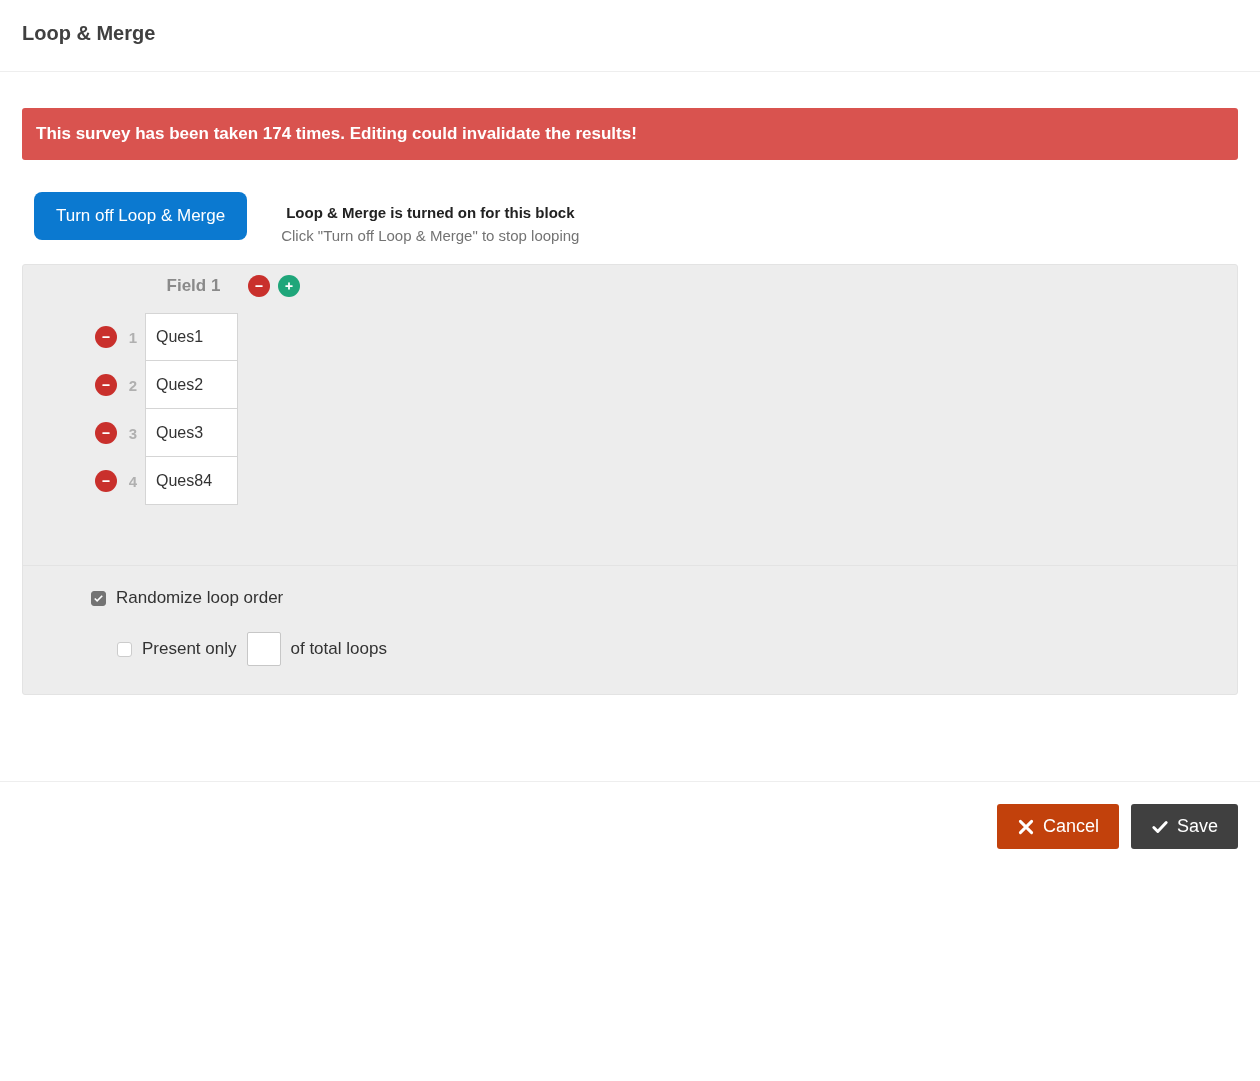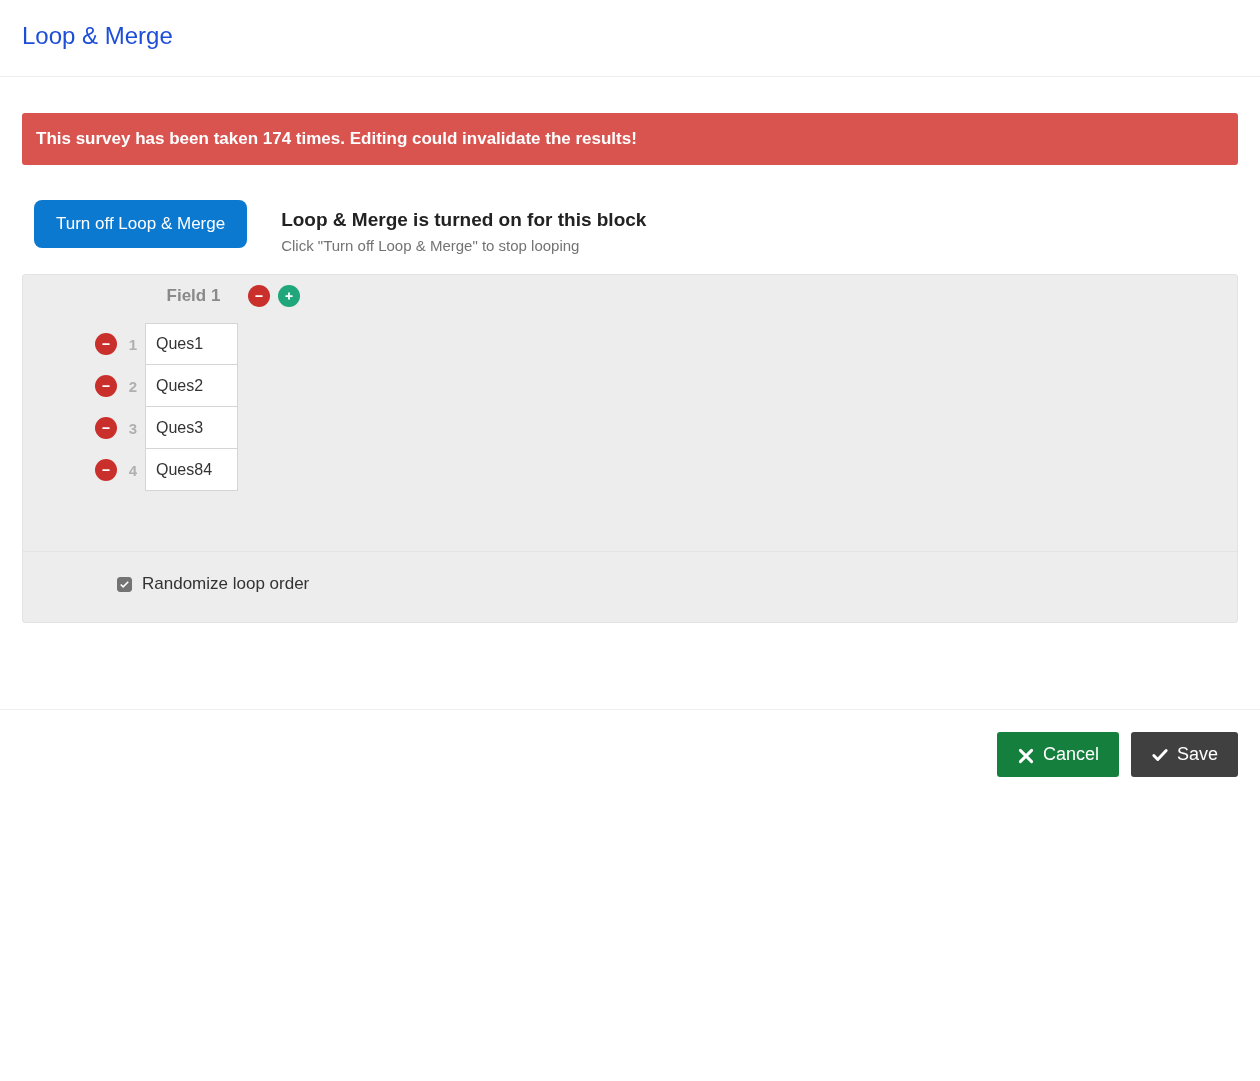--- a/index.html
+++ b/index.html
@@ -8,23 +8,23 @@
     font-family: -apple-system, BlinkMacSystemFont, "Segoe UI", Helvetica, Arial, sans-serif;
     background: #fff;
     color: #333;
     width: 1260px;
   }
   .dialog-header {
     padding: 22px 22px 26px 22px;
     border-bottom: 1px solid #eee;
   }
   .dialog-title {
-    font-size: 24px;
-    font-weight: 400;
-    color: #1d4ed8;
+    font-size: 20px;
+    font-weight: 700;
+    color: #404040;
   }
   .dialog-body {
     padding: 0 22px 40px 22px;
   }
   .alert-banner {
     background: #d9534f;
     color: #fff;
     font-weight: 700;
     font-size: 17px;
     padding: 16px 14px;
@@ -44,23 +44,24 @@
     color: #fff;
     border: none;
     border-radius: 8px;
     font-size: 17px;
     font-weight: 500;
     padding: 14px 22px;
     cursor: pointer;
   }
   .toggle-text h3 {
     margin: 16px 0 6px 0;
-    font-size: 19px;
+    font-size: 15px;
     font-weight: 700;
     color: #222;
+    text-align: center;
   }
   .toggle-text p {
     margin: 0;
     font-size: 15px;
     color: #737373;
   }
   .config-panel {
     background: #ededed;
     border: 1px solid #e3e3e3;
     border-radius: 3px;
@@ -145,21 +146,21 @@
   }
   .row-num {
     color: #b0b0b0;
     font-weight: 700;
     font-size: 15px;
     width: 12px;
     text-align: right;
   }
   .cell-input {
     width: 93px;
-    height: 42px;
+    height: 48px;
     border: 1px solid #d5d5d5;
     background: #fff;
     font-size: 16px;
     padding: 0 10px;
     color: #333;
     outline: none;
     margin: 0;
   }
   .data-row + .data-row .cell-input { border-top: none; }
   .options-block {
@@ -196,21 +197,21 @@
     border: none;
     border-radius: 3px;
     font-size: 18px;
     padding: 12px 20px;
     cursor: pointer;
     display: inline-flex;
     align-items: center;
     gap: 8px;
     color: #fff;
   }
-  .btn-danger { background: #15803d; align-items: flex-end; }
+  .btn-danger { background: #c2410c; }
   .btn-success { background: #404040; }
   .btn svg { width: 18px; height: 18px; }
 </style>
 </head>
 <body>
 
 <div class="dialog-header">
   <div class="dialog-title">Loop &amp; Merge</div>
 </div>
 
@@ -296,20 +297,28 @@
 
     <div class="options-block">
       <div class="opt-row">
         <span class="chk checked">
           <svg viewBox="0 0 16 16">
               <path fill="#fff" d="M6.3 12.3 2.7 8.7l1.4-1.4 2.2 2.2 5.6-5.6 1.4 1.4z"></path>
             </svg>
         </span>
         <span>Randomize loop order</span>
       </div>
+      <div class="opt-row">
+        <span class="chk">
+          
+        </span>
+        <span>Present only</span>
+        <input class="num-input" type="text" value="" style="">
+        <span>of total loops</span>
+      </div>
     </div>
 
   </div>
 </div>
 
 <div class="footer">
   <button class="btn btn-danger">
     <svg viewBox="0 0 16 16">
         <path stroke="#fff" stroke-width="2.6" stroke-linecap="round" d="M3 3l10 10M13 3L3 13"></path>
       </svg>

